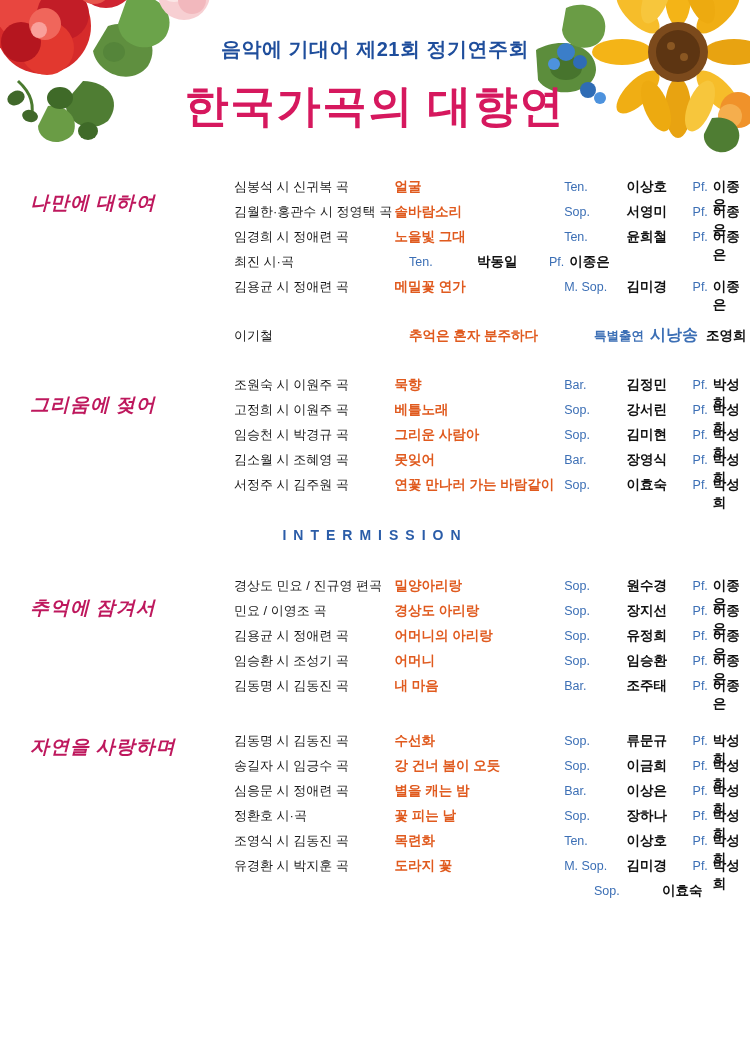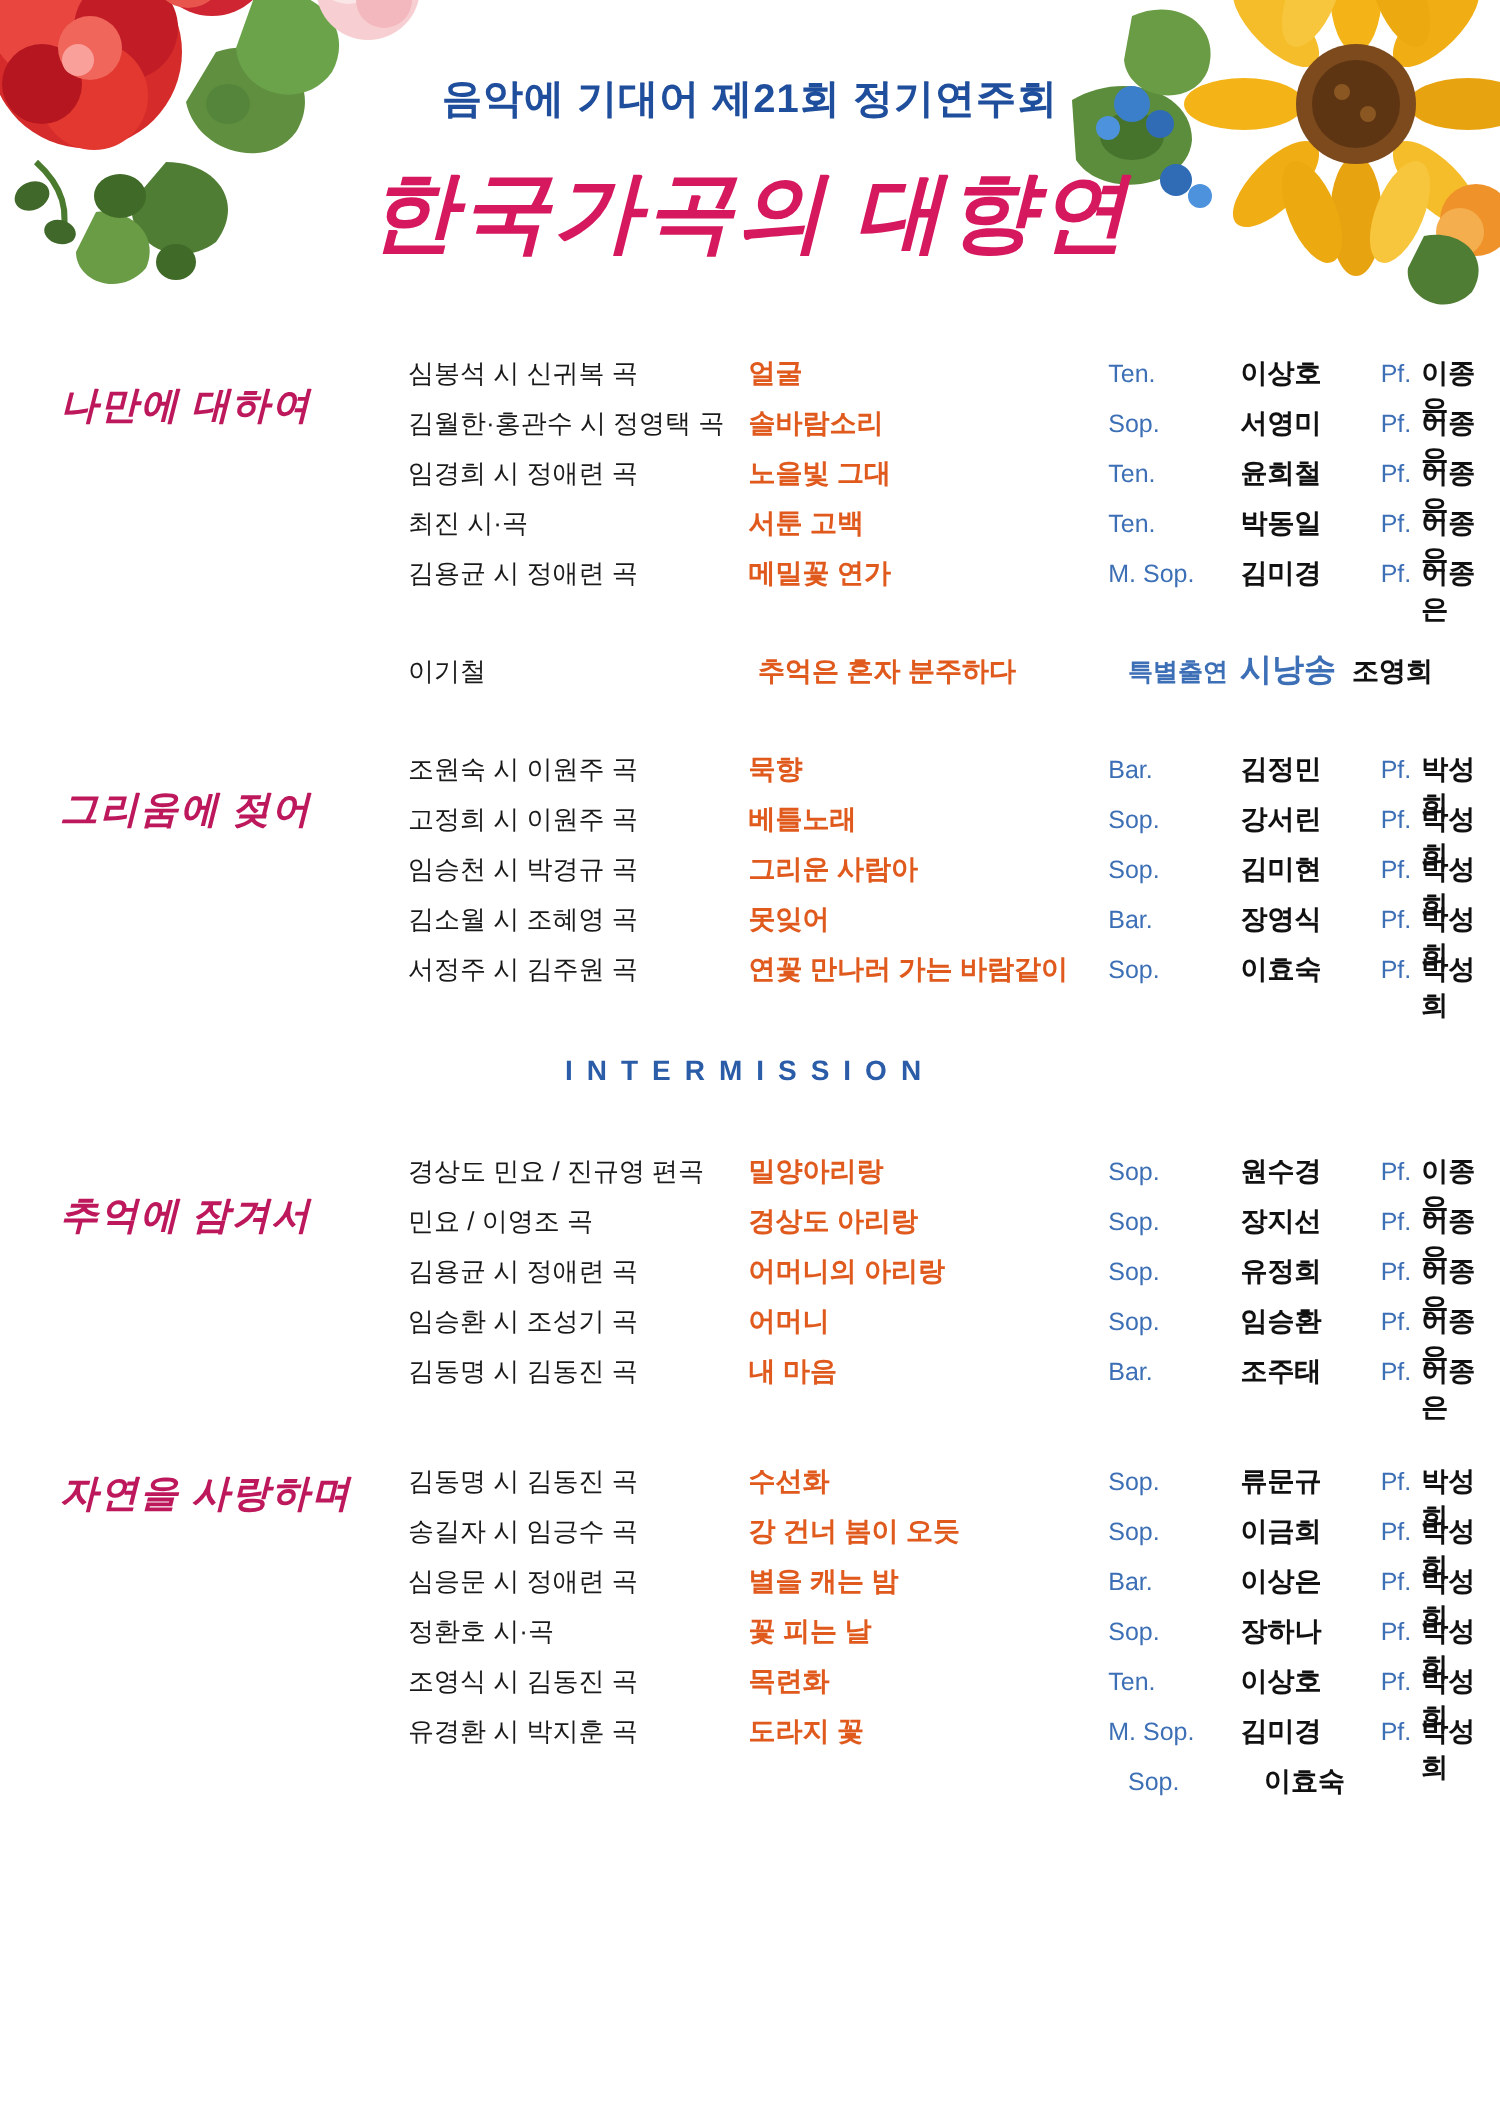--- a/index.html
+++ b/index.html
@@ -29,42 +29,41 @@
     color: #1f4e9c;
     font-size: 20px;
     font-weight: bold;
     letter-spacing: 0.5px;
   }
   .header-title {
     margin-top: 14px;
     color: #d6185e;
     font-size: 44px;
     font-weight: bold;
-    font-style: italic;
     letter-spacing: 2px;
     font-family: "Liberation Serif", serif;
   }
 
   
   .program {
     position: relative;
     padding: 18px 0 0 0;
   }
   .section { margin-bottom: 26px; }
   .section-title {
     color: #be185d;
     font-size: 19px;
     font-weight: bold;
     font-style: italic;
     font-family: "Liberation Serif", serif;
     position: absolute;
     left: 30px;
     letter-spacing: 1px;
   }
-  .rows { margin-left: 12px; }
+  .rows { margin-left: 0; padding-left: 42px; }
 
   .row {
     display: flex;
     align-items: baseline;
     height: 25px;
     font-size: 13px;
   }
   .col-writer {
     width: 175px;
     margin-left: 192px;
@@ -249,21 +248,20 @@
       <div class="row">
         <div class="col-writer">임경희 시  정애련 곡</div>
         <div class="col-song">노을빛 그대</div>
         <div class="col-voice">Ten.</div>
         <div class="col-singer">윤희철</div>
         <div class="col-pf-label">Pf.</div>
         <div class="col-pf-name">이종은</div>
       </div>
       <div class="row">
         <div class="col-writer">최진 시·곡</div>
-        <div class="col-song">서툰 고백</div>
         <div class="col-voice">Ten.</div>
         <div class="col-singer">박동일</div>
         <div class="col-pf-label">Pf.</div>
         <div class="col-pf-name">이종은</div>
       </div>
       <div class="row">
         <div class="col-writer">김용균 시  정애련 곡</div>
         <div class="col-song">메밀꽃 연가</div>
         <div class="col-voice">M. Sop.</div>
         <div class="col-singer">김미경</div>

